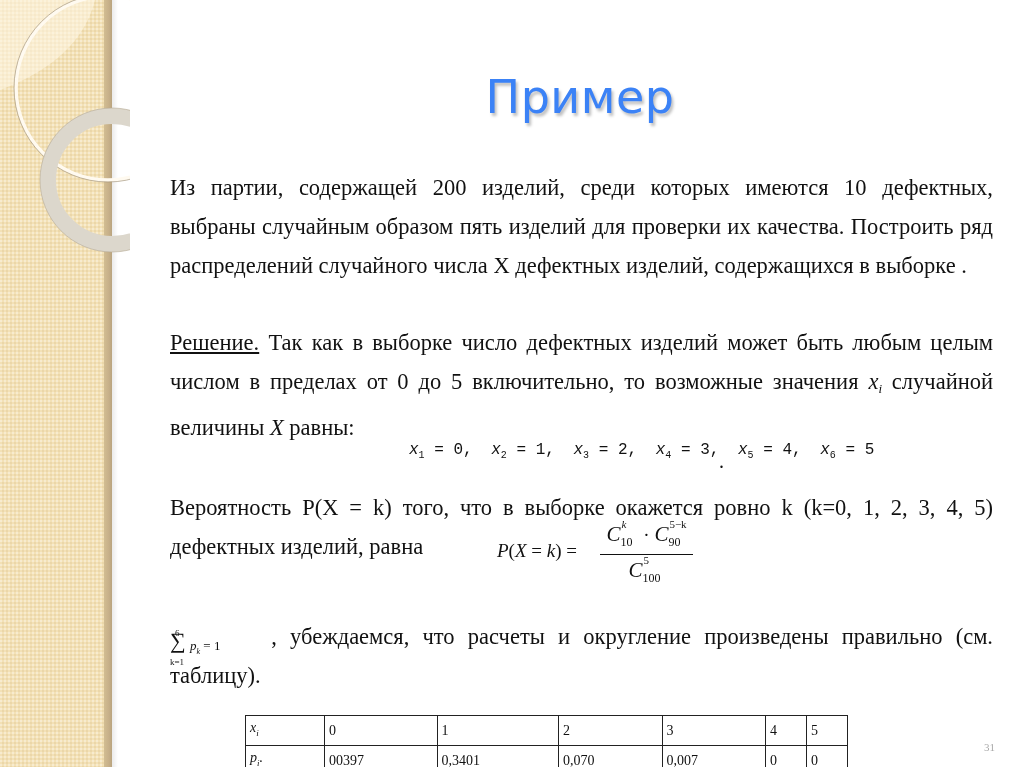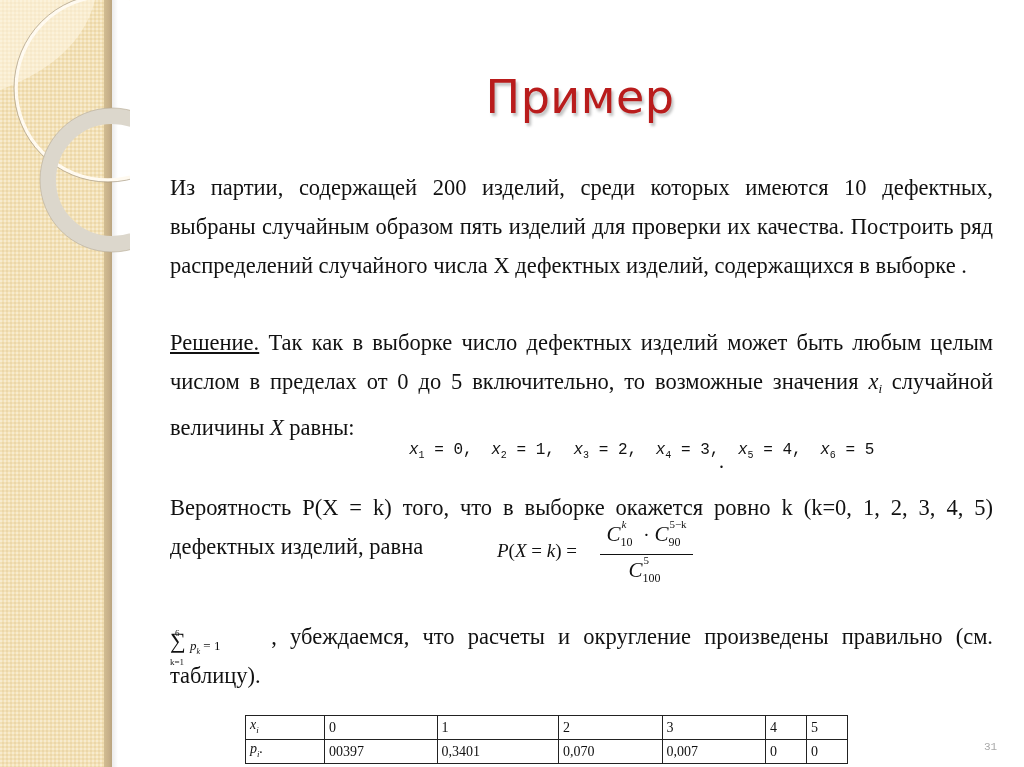--- a/index.html
+++ b/index.html
@@ -23,21 +23,21 @@
     background: linear-gradient(to right, #d2bd92, #c7b089 60%, #b9a47f);
   }
   .side-shadow {
     position: absolute; left: 112px; top: 0; width: 6px; height: 767px;
     background: linear-gradient(to right, rgba(0,0,0,0.08), rgba(0,0,0,0));
   }
   .deco { position: absolute; left: 0; top: 0; width: 130px; height: 260px; overflow: hidden; pointer-events: none; }
   .title {
     position: absolute; left: 160px; width: 840px; top: 70px; text-align: center;
     font-family: "DejaVu Sans", "Liberation Sans", sans-serif;
-    font-size: 46px; color: #b91c1c; letter-spacing: 0.5px;
+    font-size: 46px; color: #3b82f6; letter-spacing: 0.5px;
     text-shadow: 2px 3px 3px rgba(0,0,0,0.25);
   }
   .para {
     position: absolute; left: 170px; width: 823px;
     font-size: 22.5px; line-height: 39px; text-align: justify;
   }
   .p1 { top: 168px; }
   .p2 { top: 323px; }
   .p3 { top: 488px; }
   .p4 { top: 617px; }
@@ -71,26 +71,26 @@
   .sum .top { position: absolute; left: 5px; top: -10px; font-size: 9px; }
   .sum .sig { position: absolute; left: 0; top: -3px; font-size: 22px; }
   .sum .bot { position: absolute; left: 0; top: 19px; font-size: 9px; }
   .sum .body { position: absolute; left: 20px; top: 2px; font-size: 13px; }
   table.dist {
     position: absolute; left: 245px; top: 715px; width: 603px;
     border-collapse: collapse;
     font-family: "Liberation Serif", serif; font-size: 14px;
   }
   table.dist td {
-    border: 1.5px solid #222; padding: 0 4px; height: 17px; line-height: 17px;
+    border: 1.5px solid #222; padding: 0 4px; height: 17px; line-height: 23px;
   }
   table.dist td.hdr { width: 70px; font-style: italic; }
   .pagenum {
     position: absolute; left: 984px; top: 741px; font-size: 11px; color: #a9a9a9;
-    font-family: Liberation Mono, monospace;
+    font-family: Liberation Serif, serif;
   }
 </style>
 </head>
 <body>
 
 <div class="side"></div>
 <div class="side-edge"></div>
 <div class="side-shadow"></div>
 
 <svg class="deco" viewBox="0 0 130 260" width="130" height="260">

